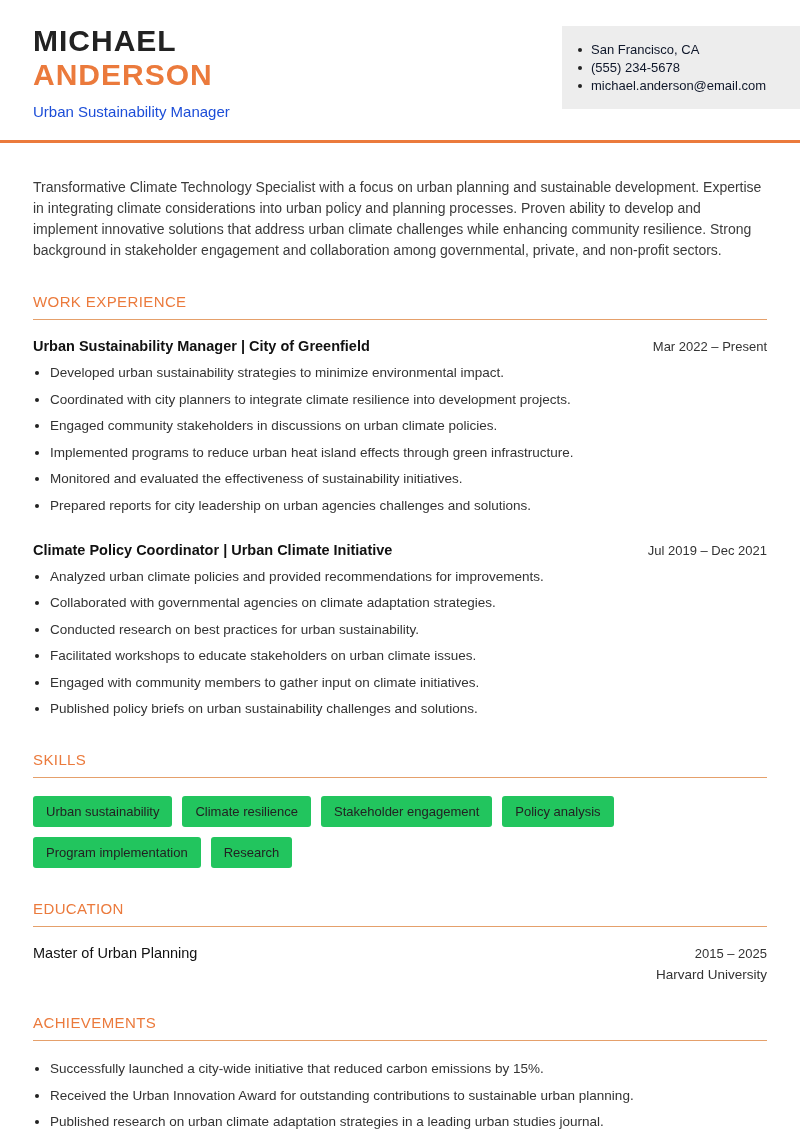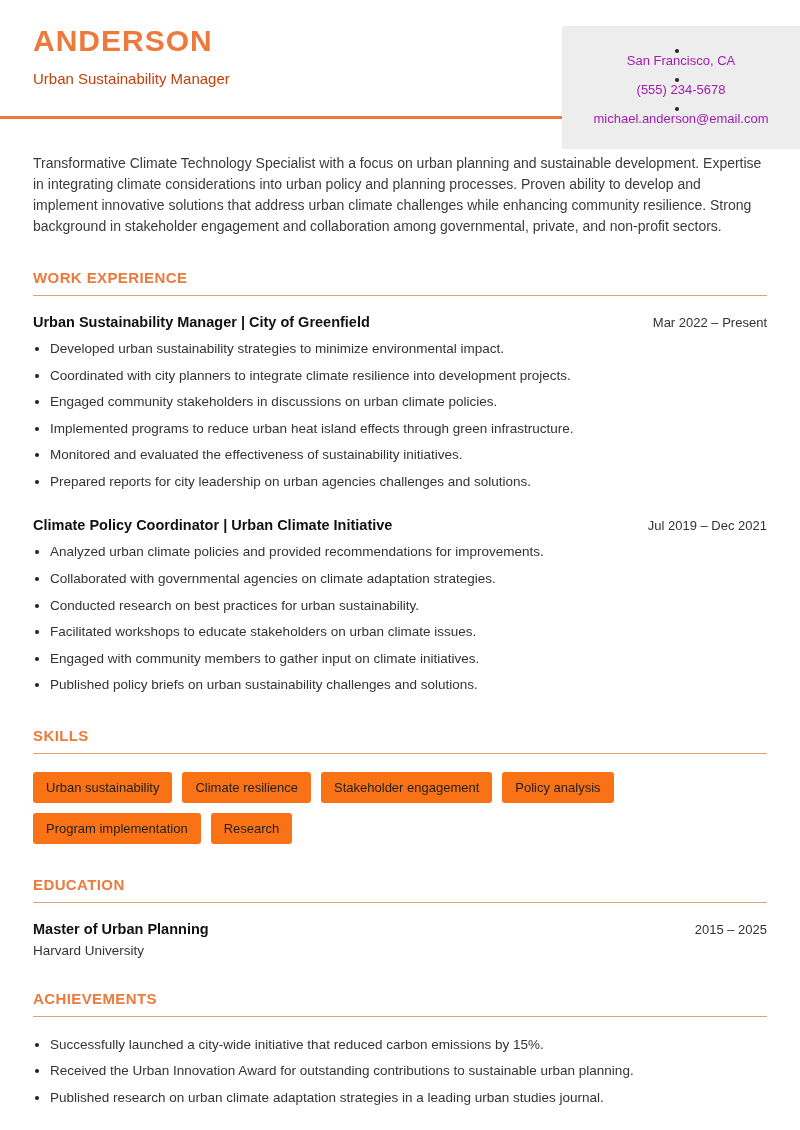--- a/index.html
+++ b/index.html
@@ -10,66 +10,67 @@
     font-family: "Liberation Sans", sans-serif;
     color: #333;
     margin: 0 auto;
   }
   .page { position: relative; width: 800px; min-height: 1130px; background: #fff; }
 
   
   .header { position: relative; padding: 24px 33px 0 33px; min-height: 96px; }
   .first-name { font-size: 30px; font-weight: 800; letter-spacing: 1px; color: #222; line-height: 1.12; }
   .last-name  { font-size: 30px; font-weight: 800; letter-spacing: 1px; color: #EB7A3C; line-height: 1.12; }
-  .subtitle   { margin-top: 12px; font-size: 15px; font-weight: 500; color: #c2410c; }
+  .subtitle   { margin-top: 12px; font-size: 15px; font-weight: 500; color: #1d4ed8; }
 
   .contact-card {
     position: absolute; top: 26px; right: 0;
     width: 238px; background: #ededed;
     padding: 13px 16px 13px 16px;
   }
-  .contact-item { display: flex; align-items: center; font-size: 13px; color: #a21caf; margin: 10px 0; flex-direction: column; }
+  .contact-item { display: flex; align-items: center; font-size: 13px; color: #0f172a; margin: 3px 0; }
   .contact-dot { width: 4px; height: 4px; border-radius: 50%; background: #222; margin-right: 9px; flex: none; }
 
   .top-divider { height: 3px; background: #EB7A3C; margin-top: 20px; }
 
   
   .content { padding: 0 33px 40px 33px; }
   .summary { margin-top: 34px; font-size: 14px; line-height: 1.5; color: #3b3b3b; }
 
   section { margin-top: 32px; }
-  .section-title { color: #EB7A3C; font-size: 15px; font-weight: 700; letter-spacing: 0.4px; }
+  .section-title { color: #EB7A3C; font-size: 15px; font-weight: 400; letter-spacing: 0.4px; }
   .section-rule { height: 1px; background: #e7a briefly; }
   .section-rule { height: 1px; background: #e5a06b; margin-top: 9px; border: none; }
 
   .job { margin-top: 18px; }
   .job + .job { margin-top: 26px; }
   .job-head { display: flex; justify-content: space-between; align-items: baseline; }
   .job-title { font-weight: 700; font-size: 14.5px; color: #111; }
   .job-dates { font-size: 13px; color: #333; white-space: nowrap; }
 
   ul.bullets { margin-top: 9px; padding-left: 17px; list-style: disc outside; }
   ul.bullets li { font-size: 13.5px; color: #333; margin-bottom: 7px; line-height: 1.45; }
   ul.bullets li::marker { color: #222; }
 
   .tags { display: flex; flex-wrap: wrap; gap: 10px; margin-top: 18px; }
-  .tag { background: #f97316; color: #222; font-size: 13px; padding: 8px 13px; border-radius: 3px; }
+  .tag { background: #22c55e; color: #222; font-size: 13px; padding: 8px 13px; border-radius: 3px; }
 
   .edu-head { display: flex; justify-content: space-between; align-items: baseline; margin-top: 18px; }
-  .degree { font-weight: 700; font-size: 14.5px; color: #111; }
+  .degree { font-weight: 400; font-size: 14.5px; color: #111; }
   .edu-dates { font-size: 13px; color: #333; white-space: nowrap; }
-  .school { margin-top: 6px; font-size: 13.5px; color: #333; }
+  .school { margin-top: 6px; font-size: 13.5px; color: #333; text-align: right; }
 </style>
 </head>
 <body>
 
 <div class="page">
 
   <header class="header">
     <div class="name-block">
+      <h1 class="first-name">MICHAEL</h1>
       <h1 class="last-name">ANDERSON</h1>
       <div class="subtitle">Urban Sustainability Manager</div>
     </div>
 
     <aside class="contact-card">
       <div class="contact-item">
         <span class="contact-dot"></span>
         <span>San Francisco, CA</span>
       </div>
       <div class="contact-item">

